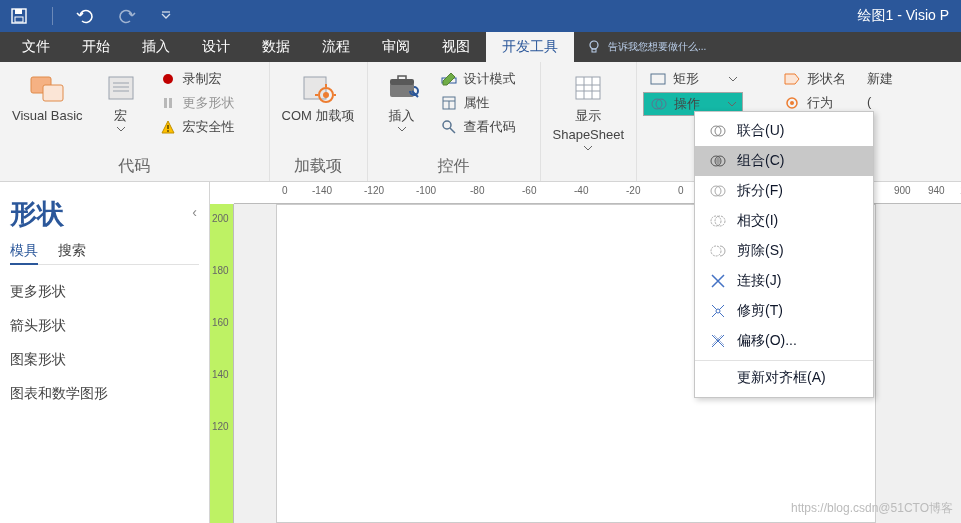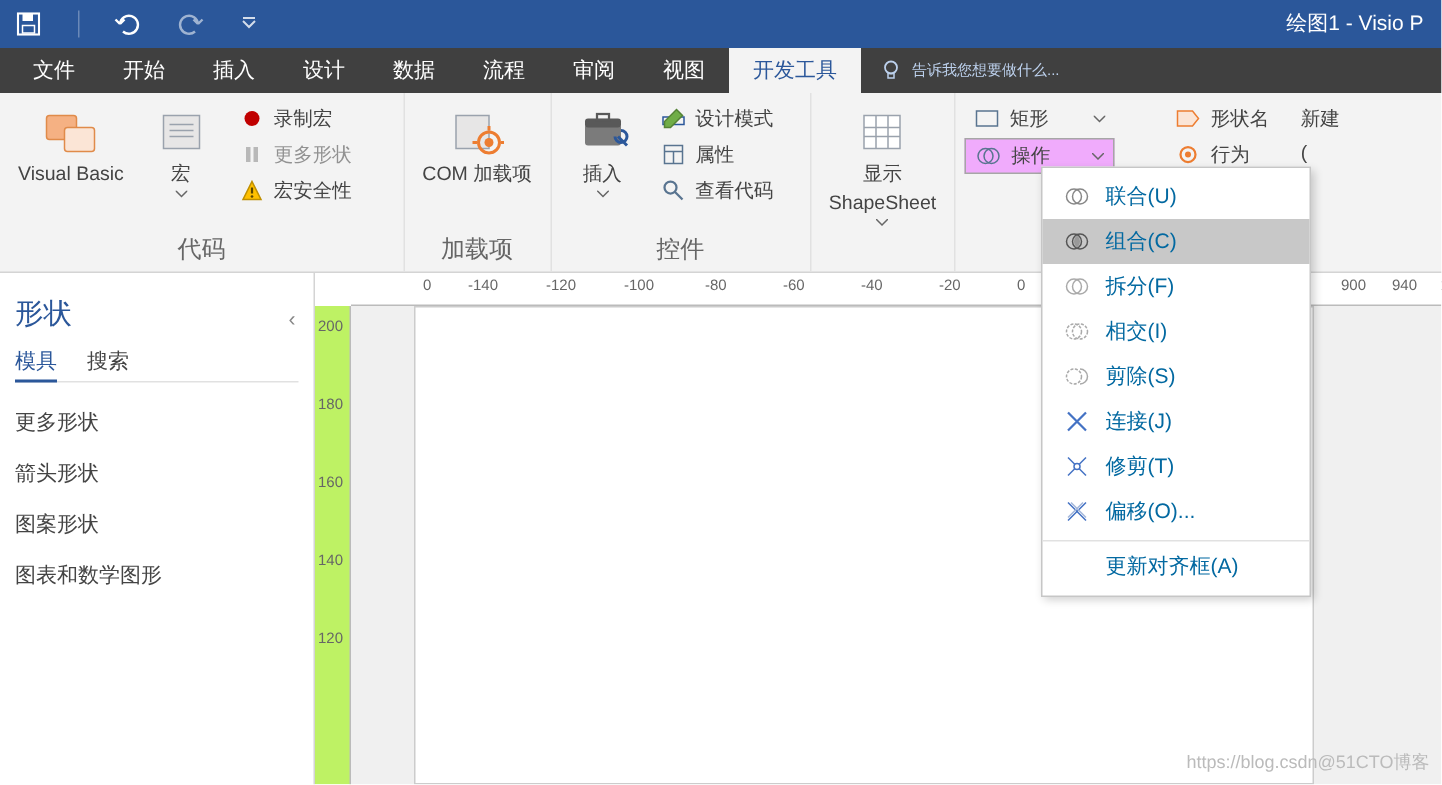--- a/index.html
+++ b/index.html
@@ -17,34 +17,34 @@
 .group{display:flex;flex-direction:column;padding:4px 6px 2px;border-right:1px solid #e1e1e1}
 .group-body{flex:1;display:flex;align-items:flex-start;gap:4px}
 .group-label{text-align:center;font-size:16px;color:#666;padding-bottom:2px}
 .big-btn{display:flex;flex-direction:column;align-items:center;gap:2px;padding:4px 6px;min-width:56px;text-align:center;font-size:13px;line-height:1.3}
 .big-btn .ico{width:40px;height:36px;display:flex;align-items:center;justify-content:center}
 .stack{display:flex;flex-direction:column;gap:2px;padding-top:2px}
 .sm-btn{display:flex;align-items:center;gap:6px;padding:2px 6px;font-size:13px;white-space:nowrap}
 .sm-btn .si{width:18px;height:18px;display:flex;align-items:center;justify-content:center}
 .area{display:flex;height:calc(523px - 32px - 30px - 120px)}
 .shapes-pane{width:210px;border-right:1px solid #d4d4d4;background:#fff;display:flex;flex-direction:column;padding:8px 10px 0;position:relative}
-.shapes-title{color:#2b579a;font-size:19px;font-weight:400;padding:6px 0 10px}
+.shapes-title{color:#2b579a;font-size:27px;font-weight:700;padding:6px 0 10px}
 .collapse{position:absolute;right:12px;top:22px;color:#888;font-size:14px}
 .shape-tabs{display:flex;gap:20px;border-bottom:1px solid #e1e1e1;padding-bottom:4px;margin-bottom:10px;font-size:14px}
 .shape-tab.active{color:#2b579a;border-bottom:2px solid #2b579a;margin-bottom:-5px;padding-bottom:3px}
 .shape-list-item{padding:8px 0;font-size:14px;color:#444}
 .canvas-wrap{flex:1;position:relative;overflow:hidden}
 .ruler-h{position:absolute;left:24px;right:0;top:0;height:22px;border-bottom:1px solid #bbb;background:#fff;font-size:10px;color:#666}
 .ruler-h .tick{position:absolute;top:3px}
 .ruler-v{position:absolute;left:0;top:22px;bottom:0;width:24px;border-right:1px solid #bbb;background:#bef264;font-size:10px;color:#666}
 .ruler-v .tick{position:absolute;left:2px;transform:translateY(-50%)}
 .canvas{position:absolute;left:24px;top:22px;right:0;bottom:0;background:#f0f0f0}
 .page{position:absolute;left:42px;top:0;width:600px;height:100%;background:#fff;border:1px solid #ccc}
 .dropdown{position:absolute;width:180px;background:#fff;border:1px solid #c6c6c6;box-shadow:2px 2px 6px rgba(0,0,0,.2);z-index:50;padding:4px 0}
-.dd-item{display:flex;align-items:center;gap:10px;padding:6px 14px;font-size:14px;color:#0369a1}
+.dd-item{display:flex;align-items:center;gap:10px;padding:6px 14px;font-size:14px;color:#0f172a}
 .dd-item.hl{background:#c8c8c8}
 .dd-item .dico{width:18px;height:18px;display:flex;align-items:center;justify-content:center}
 .dd-sep-top{border-top:1px solid #e1e1e1;margin-top:4px;padding-top:8px}
 .watermark{position:absolute;right:8px;bottom:6px;font-size:12px;color:#bbb}
 .disabled{opacity:.55}
 .right-cut{overflow:hidden}
 </style>
 </head>
 <body>
 
@@ -255,21 +255,21 @@
           <span class="si">
               <svg width="16" height="12">
                 <rect x="1" y="1" width="14" height="10" fill="none" stroke="#597490"></rect>
               </svg>
             </span>
           <span>矩形</span>
           <svg width="8" height="5" viewBox="0 0 8 5" style="margin-left:auto">
               <path d="M0 0 L4 4 L8 0" fill="none" stroke="#666"></path>
             </svg>
         </div>
-        <div class="sm-btn" style="background:#f0abfc;border:1px solid #a6a6a6">
+        <div class="sm-btn" style="background:#14b8a6;border:1px solid #a6a6a6">
           <span class="si">
               <svg width="16" height="16">
                 <circle cx="6" cy="8" r="5" fill="none" stroke="#597490"></circle>
                 <circle cx="10" cy="8" r="5" fill="none" stroke="#597490"></circle>
               </svg>
             </span>
           <span>操作</span>
           <svg width="8" height="5" viewBox="0 0 8 5" style="margin-left:auto">
               <path d="M0 0 L4 4 L8 0" fill="none" stroke="#666"></path>
             </svg>

